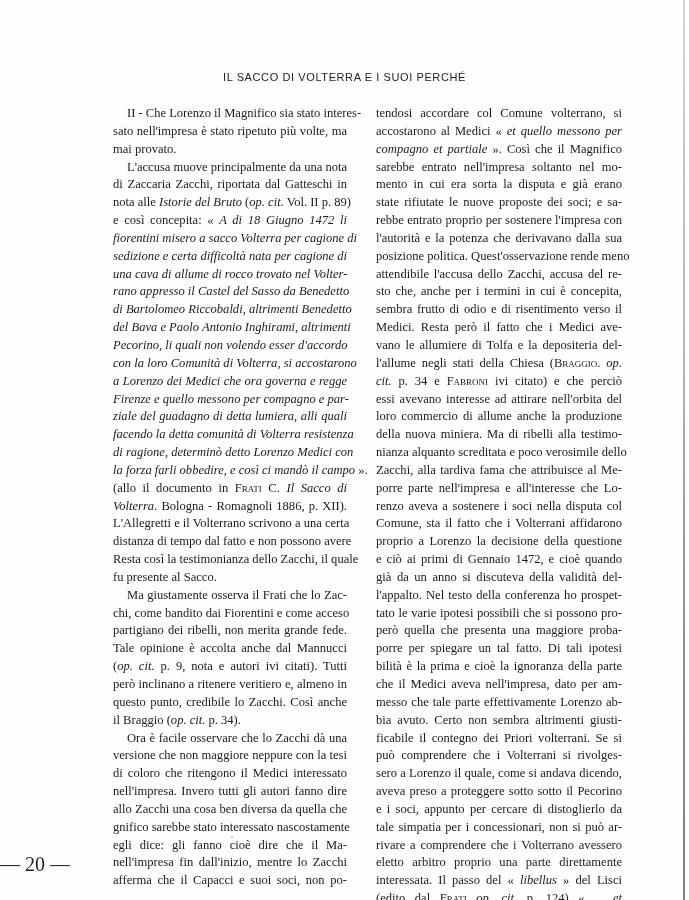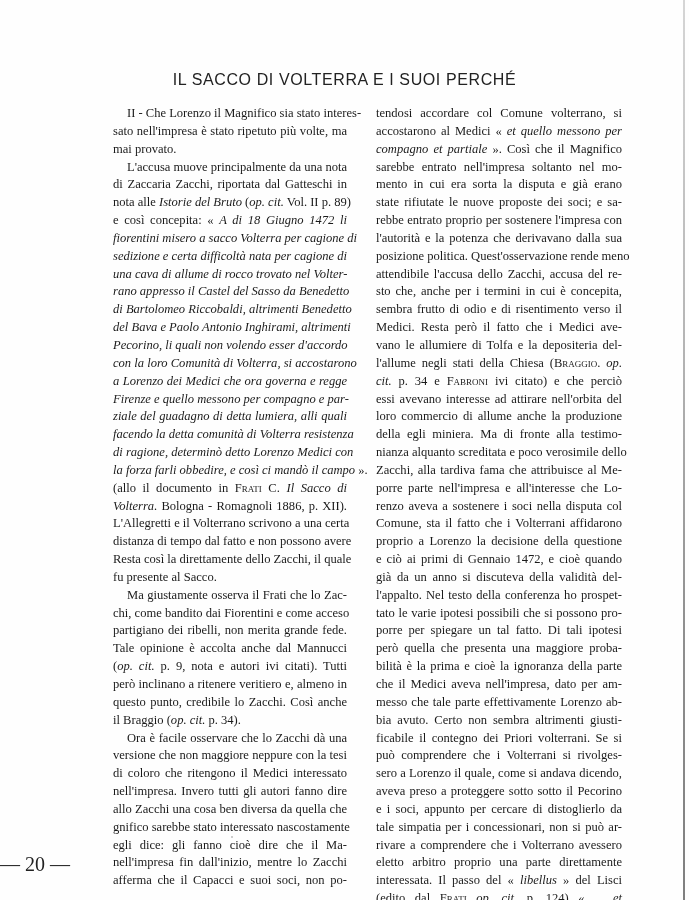--- a/index.html
+++ b/index.html
@@ -25,21 +25,21 @@
       background: linear-gradient(to bottom, #c8c8c8 0%, #9a9a9a 40%, #6a6a6a 70%, #555 100%);
       opacity: 0.75;
     }
     .running-head {
       position: absolute;
       top: 71px;
       left: 0;
       width: 689px;
       text-align: center;
       font-family: "Liberation Sans", "DejaVu Sans", sans-serif;
-      font-size: 16px;
+      font-size: 11px;
       letter-spacing: 0.6px;
       color: #222;
     }
     .column {
       position: absolute;
       top: 105px;
       font-size: 12.55px;
       line-height: 17.85px;
     }
     .col-left { left: 113px; width: 234px; }
@@ -104,21 +104,21 @@
     <span class="line"><span class="it">a Lorenzo dei Medici che ora governa e regge</span></span>
     <span class="line"><span class="it">Firenze e quello messono per compagno e par-</span></span>
     <span class="line"><span class="it">ziale del guadagno di detta lumiera, alli quali</span></span>
     <span class="line"><span class="it">facendo la detta comunità di Volterra resistenza</span></span>
     <span class="line"><span class="it">di ragione, determinò detto Lorenzo Medici con</span></span>
     <span class="line"><span class="it">la forza farli obbedire, e così ci mandò il campo</span><span> ».</span></span>
     <span class="line"><span>(allo il documento in </span><span class="sc">Frati</span><span> C. </span><span class="it">Il Sacco di</span></span>
     <span class="line"><span class="it">Volterra.</span><span> Bologna - Romagnoli 1886, p. XII).</span></span>
     <span class="line"><span>L'Allegretti e il Volterrano scrivono a una certa</span></span>
     <span class="line"><span>distanza di tempo dal fatto e non possono avere</span></span>
-    <span class="line"><span>Resta così la direttamente dello Zacchi, il quale</span></span>
+    <span class="line"><span>Resta così la testimonianza dello Zacchi, il quale</span></span>
     <span class="line last"><span>fu presente al Sacco.</span></span>
     <span class="line indent"><span>Ma giustamente osserva il Frati che lo Zac-</span></span>
     <span class="line"><span>chi, come bandito dai Fiorentini e come acceso</span></span>
     <span class="line"><span>partigiano dei ribelli, non merita grande fede.</span></span>
     <span class="line"><span>Tale opinione è accolta anche dal Mannucci</span></span>
     <span class="line"><span>(</span><span class="it">op. cit.</span><span> p. 9, nota e autori ivi citati). Tutti</span></span>
     <span class="line"><span>però inclinano a ritenere veritiero e, almeno in</span></span>
     <span class="line"><span>questo punto, credibile lo Zacchi. Così anche</span></span>
     <span class="line last"><span>il Braggio (</span><span class="it">op. cit.</span><span> p. 34).</span></span>
     <span class="line indent"><span>Ora è facile osservare che lo Zacchi dà una</span></span>
@@ -143,33 +143,33 @@
     <span class="line"><span>posizione politica. Quest'osservazione rende meno</span></span>
     <span class="line"><span>attendibile l'accusa dello Zacchi, accusa del re-</span></span>
     <span class="line"><span>sto che, anche per i termini in cui è concepita,</span></span>
     <span class="line"><span>sembra frutto di odio e di risentimento verso il</span></span>
     <span class="line"><span>Medici. Resta però il fatto che i Medici ave-</span></span>
     <span class="line"><span>vano le allumiere di Tolfa e la depositeria del-</span></span>
     <span class="line"><span>l'allume negli stati della Chiesa (</span><span class="sc">Braggio</span><span>. </span><span class="it">op.</span></span>
     <span class="line"><span class="it">cit.</span><span> p. 34 e </span><span class="sc">Fabroni</span><span> ivi citato) e che perciò</span></span>
     <span class="line"><span>essi avevano interesse ad attirare nell'orbita del</span></span>
     <span class="line"><span>loro commercio di allume anche la produzione</span></span>
-    <span class="line"><span>della egli miniera. Ma di fronte alla testimo-</span></span>
+    <span class="line"><span>della nuova miniera. Ma di ribelli alla testimo-</span></span>
     <span class="line"><span>nianza alquanto screditata e poco verosimile dello</span></span>
     <span class="line"><span>Zacchi, alla tardiva fama che attribuisce al Me-</span></span>
     <span class="line"><span>porre parte nell'impresa e all'interesse che Lo-</span></span>
     <span class="line"><span>renzo aveva a sostenere i soci nella disputa col</span></span>
     <span class="line"><span>Comune, sta il fatto che i Volterrani affidarono</span></span>
     <span class="line"><span>proprio a Lorenzo la decisione della questione</span></span>
     <span class="line"><span>e ciò ai primi di Gennaio 1472, e cioè quando</span></span>
     <span class="line"><span>già da un anno si discuteva della validità del-</span></span>
     <span class="line"><span>l'appalto. Nel testo della conferenza ho prospet-</span></span>
     <span class="line"><span>tato le varie ipotesi possibili che si possono pro-</span></span>
+    <span class="line"><span>però quella che presenta una maggiore proba-</span></span>
     <span class="line"><span>porre per spiegare un tal fatto. Di tali ipotesi</span></span>
-    <span class="line"><span>però quella che presenta una maggiore proba-</span></span>
     <span class="line"><span>bilità è la prima e cioè la ignoranza della parte</span></span>
     <span class="line"><span>che il Medici aveva nell'impresa, dato per am-</span></span>
     <span class="line"><span>messo che tale parte effettivamente Lorenzo ab-</span></span>
     <span class="line"><span>bia avuto. Certo non sembra altrimenti giusti-</span></span>
     <span class="line"><span>ficabile il contegno dei Priori volterrani. Se si</span></span>
     <span class="line"><span>può comprendere che i Volterrani si rivolges-</span></span>
     <span class="line"><span>sero a Lorenzo il quale, come si andava dicendo,</span></span>
     <span class="line"><span>aveva preso a proteggere sotto sotto il Pecorino</span></span>
     <span class="line"><span>e i soci, appunto per cercare di distoglierlo da</span></span>
     <span class="line"><span>tale simpatia per i concessionari, non si può ar-</span></span>

